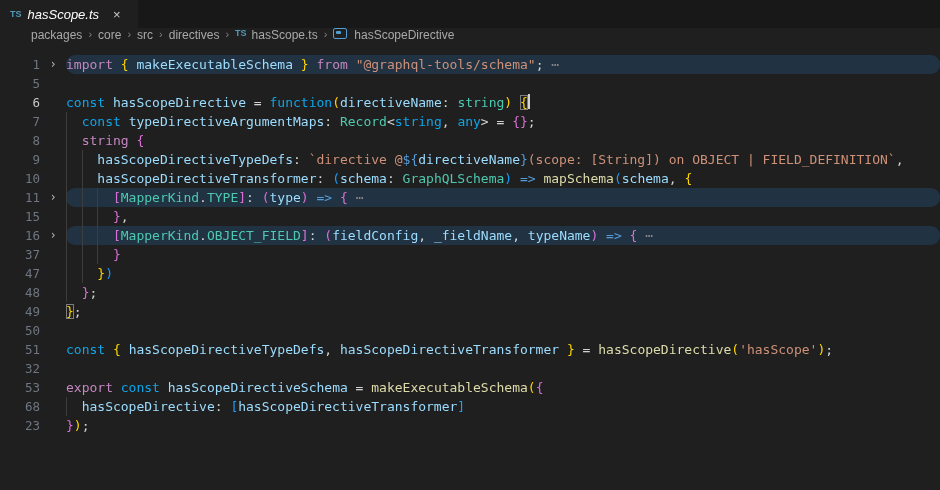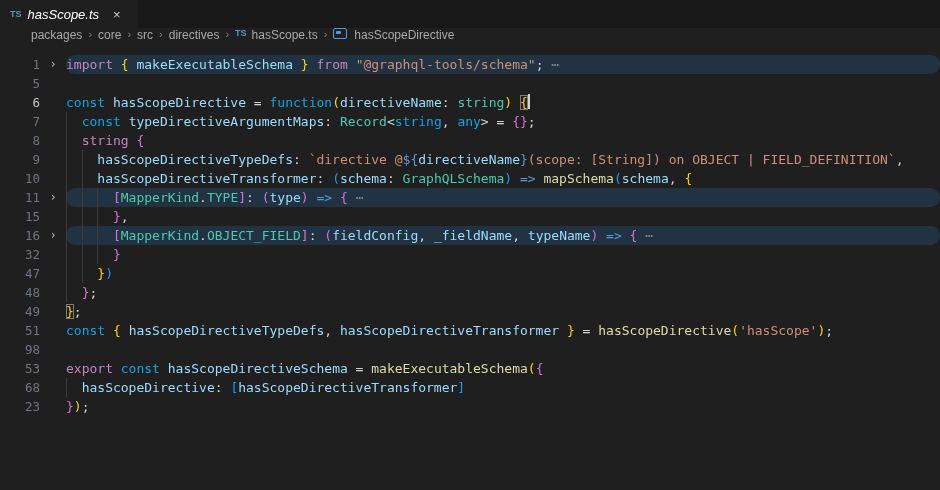--- a/index.html
+++ b/index.html
@@ -80,23 +80,24 @@
       <div class="line hl"><div class="gutter"><span class="num">1</span><span class="fold">›</span></div><div class="content"><span class="t-kw">import</span><span class="t-p"> </span><span class="t-b1">{</span><span class="t-p"> </span><span class="t-v">makeExecutableSchema</span><span class="t-p"> </span><span class="t-b1">}</span><span class="t-p"> </span><span class="t-kw">from</span><span class="t-p"> </span><span class="t-s">"@graphql-tools/schema"</span><span class="t-p">;</span><span class="t-fo"> ⋯</span></div></div>
       <div class="line"><div class="gutter"><span class="num">5</span><span class="fold"></span></div><div class="content"></div></div>
       <div class="line"><div class="gutter"><span class="num active">6</span><span class="fold"></span></div><div class="content"><span class="t-kb">const</span><span class="t-p"> </span><span class="t-v">hasScopeDirective</span><span class="t-p"> = </span><span class="t-kb">function</span><span class="t-b1">(</span><span class="t-v">directiveName</span><span class="t-p">: </span><span class="t-t">string</span><span class="t-b1">)</span><span class="t-p"> </span><span class="t-bm">{</span><span class="cursor"></span></div></div>
       <div class="line"><div class="gutter"><span class="num">7</span><span class="fold"></span></div><div class="content"><i class="guide" style="left: 0ch;"></i><span class="t-p">  </span><span class="t-kb">const</span><span class="t-p"> </span><span class="t-v">typeDirectiveArgumentMaps</span><span class="t-p">: </span><span class="t-t">Record</span><span class="t-p">&lt;</span><span class="t-kb">string</span><span class="t-p">, </span><span class="t-kb">any</span><span class="t-p">&gt; = </span><span class="t-b2">{}</span><span class="t-p">;</span></div></div>
       <div class="line"><div class="gutter"><span class="num">8</span><span class="fold"></span></div><div class="content"><i class="guide" style="left: 0ch;"></i><span class="t-p">  </span><span class="t-kw">string</span><span class="t-p"> </span><span class="t-b2">{</span></div></div>
       <div class="line"><div class="gutter"><span class="num">9</span><span class="fold"></span></div><div class="content"><i class="guide" style="left: 0ch;"></i><i class="guide" style="left: 2ch;"></i><span class="t-p">    </span><span class="t-v">hasScopeDirectiveTypeDefs</span><span class="t-p">: </span><span class="t-s">`directive @</span><span class="t-ib">${</span><span class="t-v">directiveName</span><span class="t-ib">}</span><span class="t-s">(scope: [String]) on OBJECT | FIELD_DEFINITION`</span><span class="t-p">,</span></div></div>
       <div class="line"><div class="gutter"><span class="num">10</span><span class="fold"></span></div><div class="content"><i class="guide" style="left: 0ch;"></i><i class="guide" style="left: 2ch;"></i><span class="t-p">    </span><span class="t-v">hasScopeDirectiveTransformer</span><span class="t-p">: </span><span class="t-b3">(</span><span class="t-v">schema</span><span class="t-p">: </span><span class="t-t">GraphQLSchema</span><span class="t-b3">)</span><span class="t-p"> </span><span class="t-ar">=&gt;</span><span class="t-p"> </span><span class="t-fn">mapSchema</span><span class="t-b3">(</span><span class="t-v">schema</span><span class="t-p">, </span><span class="t-b1">{</span></div></div>
       <div class="line hl"><div class="gutter"><span class="num">11</span><span class="fold">›</span></div><div class="content"><i class="guide" style="left: 0ch;"></i><i class="guide" style="left: 2ch;"></i><i class="guide" style="left: 4ch;"></i><span class="t-p">      </span><span class="t-b2">[</span><span class="t-t">MapperKind</span><span class="t-p">.</span><span class="t-t">TYPE</span><span class="t-b2">]</span><span class="t-p">: </span><span class="t-b2">(</span><span class="t-v">type</span><span class="t-b2">)</span><span class="t-p"> </span><span class="t-ar">=&gt;</span><span class="t-p"> </span><span class="t-b2">{</span><span class="t-fo"> ⋯</span></div></div>
       <div class="line"><div class="gutter"><span class="num">15</span><span class="fold"></span></div><div class="content"><i class="guide" style="left: 0ch;"></i><i class="guide" style="left: 2ch;"></i><i class="guide" style="left: 4ch;"></i><span class="t-p">      </span><span class="t-b2">}</span><span class="t-p">,</span></div></div>
       <div class="line hl"><div class="gutter"><span class="num">16</span><span class="fold">›</span></div><div class="content"><i class="guide" style="left: 0ch;"></i><i class="guide" style="left: 2ch;"></i><i class="guide" style="left: 4ch;"></i><span class="t-p">      </span><span class="t-b2">[</span><span class="t-t">MapperKind</span><span class="t-p">.</span><span class="t-t">OBJECT_FIELD</span><span class="t-b2">]</span><span class="t-p">: </span><span class="t-b2">(</span><span class="t-v">fieldConfig</span><span class="t-p">, </span><span class="t-v">_fieldName</span><span class="t-p">, </span><span class="t-v">typeName</span><span class="t-b2">)</span><span class="t-p"> </span><span class="t-ar">=&gt;</span><span class="t-p"> </span><span class="t-b2">{</span><span class="t-fo"> ⋯</span></div></div>
-      <div class="line"><div class="gutter"><span class="num">32</span><span class="fold"></span></div><div class="content"><i class="guide" style="left: 0ch;"></i><i class="guide" style="left: 2ch;"></i><i class="guide" style="left: 4ch;"></i><span class="t-p">      </span><span class="t-b2">}</span></div></div>
+      <div class="line"><div class="gutter"><span class="num">37</span><span class="fold"></span></div><div class="content"><i class="guide" style="left: 0ch;"></i><i class="guide" style="left: 2ch;"></i><i class="guide" style="left: 4ch;"></i><span class="t-p">      </span><span class="t-b2">}</span></div></div>
       <div class="line"><div class="gutter"><span class="num">47</span><span class="fold"></span></div><div class="content"><i class="guide" style="left: 0ch;"></i><i class="guide" style="left: 2ch;"></i><span class="t-p">    </span><span class="t-b1">}</span><span class="t-b3">)</span></div></div>
       <div class="line"><div class="gutter"><span class="num">48</span><span class="fold"></span></div><div class="content"><i class="guide" style="left: 0ch;"></i><span class="t-p">  </span><span class="t-b2">}</span><span class="t-p">;</span></div></div>
       <div class="line"><div class="gutter"><span class="num">49</span><span class="fold"></span></div><div class="content"><span class="t-bm">}</span><span class="t-p">;</span></div></div>
+      <div class="line"><div class="gutter"><span class="num">50</span><span class="fold"></span></div><div class="content"></div></div>
       <div class="line"><div class="gutter"><span class="num">51</span><span class="fold"></span></div><div class="content"><span class="t-kb">const</span><span class="t-p"> </span><span class="t-b1">{</span><span class="t-p"> </span><span class="t-v">hasScopeDirectiveTypeDefs</span><span class="t-p">, </span><span class="t-v">hasScopeDirectiveTransformer</span><span class="t-p"> </span><span class="t-b1">}</span><span class="t-p"> = </span><span class="t-fn">hasScopeDirective</span><span class="t-b1">(</span><span class="t-s">'hasScope'</span><span class="t-b1">)</span><span class="t-p">;</span></div></div>
-      <div class="line"><div class="gutter"><span class="num">98</span><span class="fold"></span></div><div class="content"></div></div>
+      <div class="line"><div class="gutter"><span class="num">32</span><span class="fold"></span></div><div class="content"></div></div>
       <div class="line"><div class="gutter"><span class="num">53</span><span class="fold"></span></div><div class="content"><span class="t-kw">export</span><span class="t-p"> </span><span class="t-kb">const</span><span class="t-p"> </span><span class="t-v">hasScopeDirectiveSchema</span><span class="t-p"> = </span><span class="t-fn">makeExecutableSchema</span><span class="t-b1">(</span><span class="t-b2">{</span></div></div>
       <div class="line"><div class="gutter"><span class="num">68</span><span class="fold"></span></div><div class="content"><i class="guide" style="left: 0ch;"></i><span class="t-p">  </span><span class="t-v">hasScopeDirective</span><span class="t-p">: </span><span class="t-b3">[</span><span class="t-v">hasScopeDirectiveTransformer</span><span class="t-b3">]</span></div></div>
       <div class="line"><div class="gutter"><span class="num">23</span><span class="fold"></span></div><div class="content"><span class="t-b2">}</span><span class="t-b1">)</span><span class="t-p">;</span></div></div>
     </div>
 </div>
 
 </body></html>

